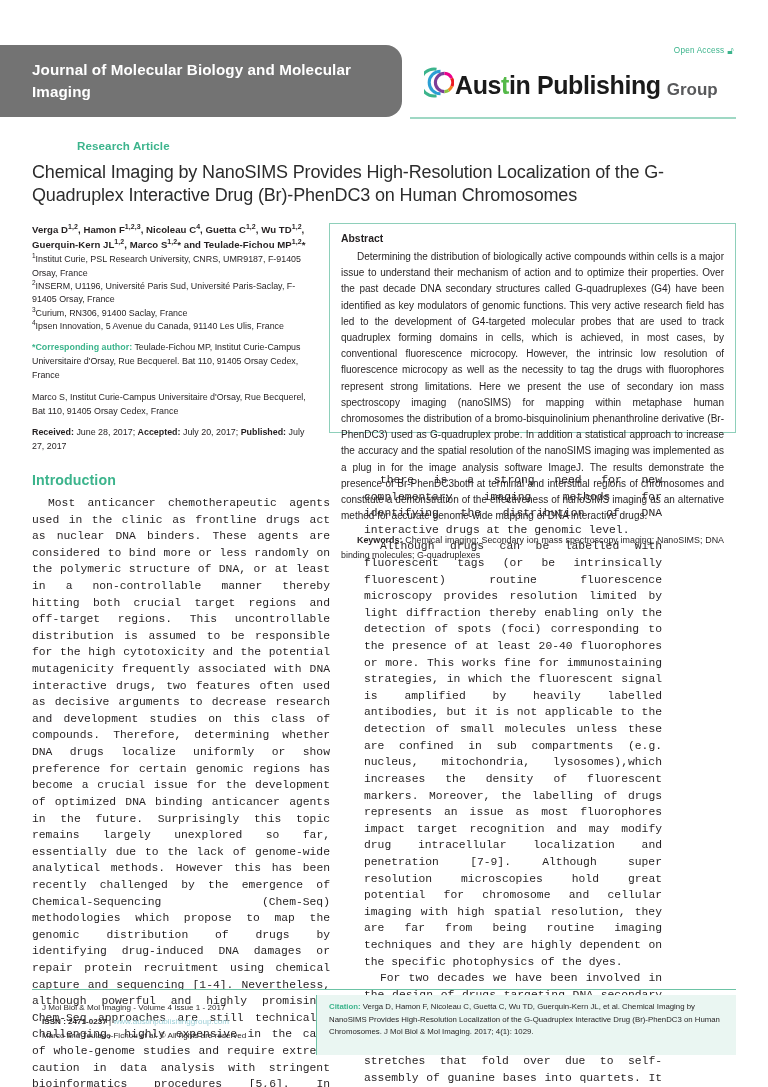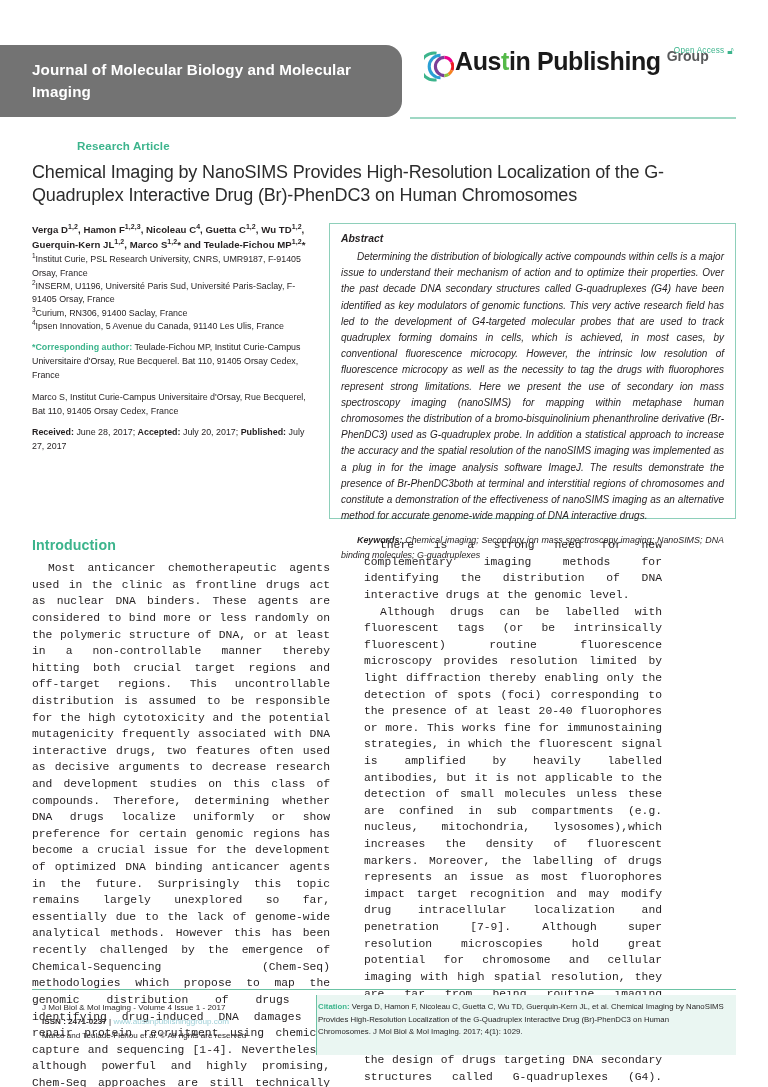--- a/index.html
+++ b/index.html
@@ -69,41 +69,41 @@
   .oa-lock {
     display: inline-block;
     margin-left: 3px;
     font-size: 10px;
     color: #3cb48c;
     transform: translateY(1px);
   }
   .logo-row {
     position: absolute;
     left: 22px;
-    top: 4px;
-    display: flex;
-    align-items: flex-start;
+    top: 20px;
+    display: flex;
+    align-items: flex-end;
   }
   .logo-arcs {
     width: 30px;
     height: 33px;
     margin-right: 1px;
     align-self: center;
     transform: translateY(1px);
   }
   .logo-austin {
     font-size: 25px;
     font-weight: bold;
     letter-spacing: -0.4px;
     color: #1a1a1a;
     line-height: 1;
   }
   .logo-austin .t-green { color: #54b948; }
   .logo-group {
-    font-size: 14px;
+    font-size: 17px;
     font-weight: bold;
     color: #58595b;
     margin-left: 6px;
     line-height: 1;
   }
   .brand-rule {
     position: absolute;
     left: 8px;
     right: 0;
     bottom: -2px;
@@ -154,22 +154,21 @@
   .corr-label { color: #3cb48c; font-weight: bold; }
   .second-corr { margin-top: 8px; line-height: 1.55; }
   .dates { margin-top: 8px; line-height: 1.55; }
   .dates b { font-weight: bold; }
 
   .abstract-box {
     flex: 1;
     border: 1px solid #8ecfba;
     padding: 9px 11px 4px 11px;
     box-sizing: border-box;
-    height: 296px;
-    font-style: italic;
+    height: 210px;
   }
   .abstract-title {
     font-size: 10.4px;
     font-weight: bold;
     margin-bottom: 5px;
   }
   .abstract-body {
     font-size: 10px;
     line-height: 1.62;
     text-align: justify;
@@ -235,21 +234,21 @@
     font-size: 8.1px;
     line-height: 1.75;
     color: #231f20;
     border-right: 1.2px solid #6cc3a5;
   }
   .footer-left .issn { font-weight: bold; }
   .footer-left a { color: #9fd0d8; text-decoration: none; }
   .footer-right {
     flex: 1;
     background: #eaf6f2;
-    padding: 6px 12px 0 1px;
+    padding: 6px 12px 0 12px;
     box-sizing: border-box;
     font-size: 7.8px;
     line-height: 1.62;
     color: #231f20;
   }
   .cite-label { color: #3cb48c; font-weight: bold; }
 </style>
 </head>
 <body>
 

